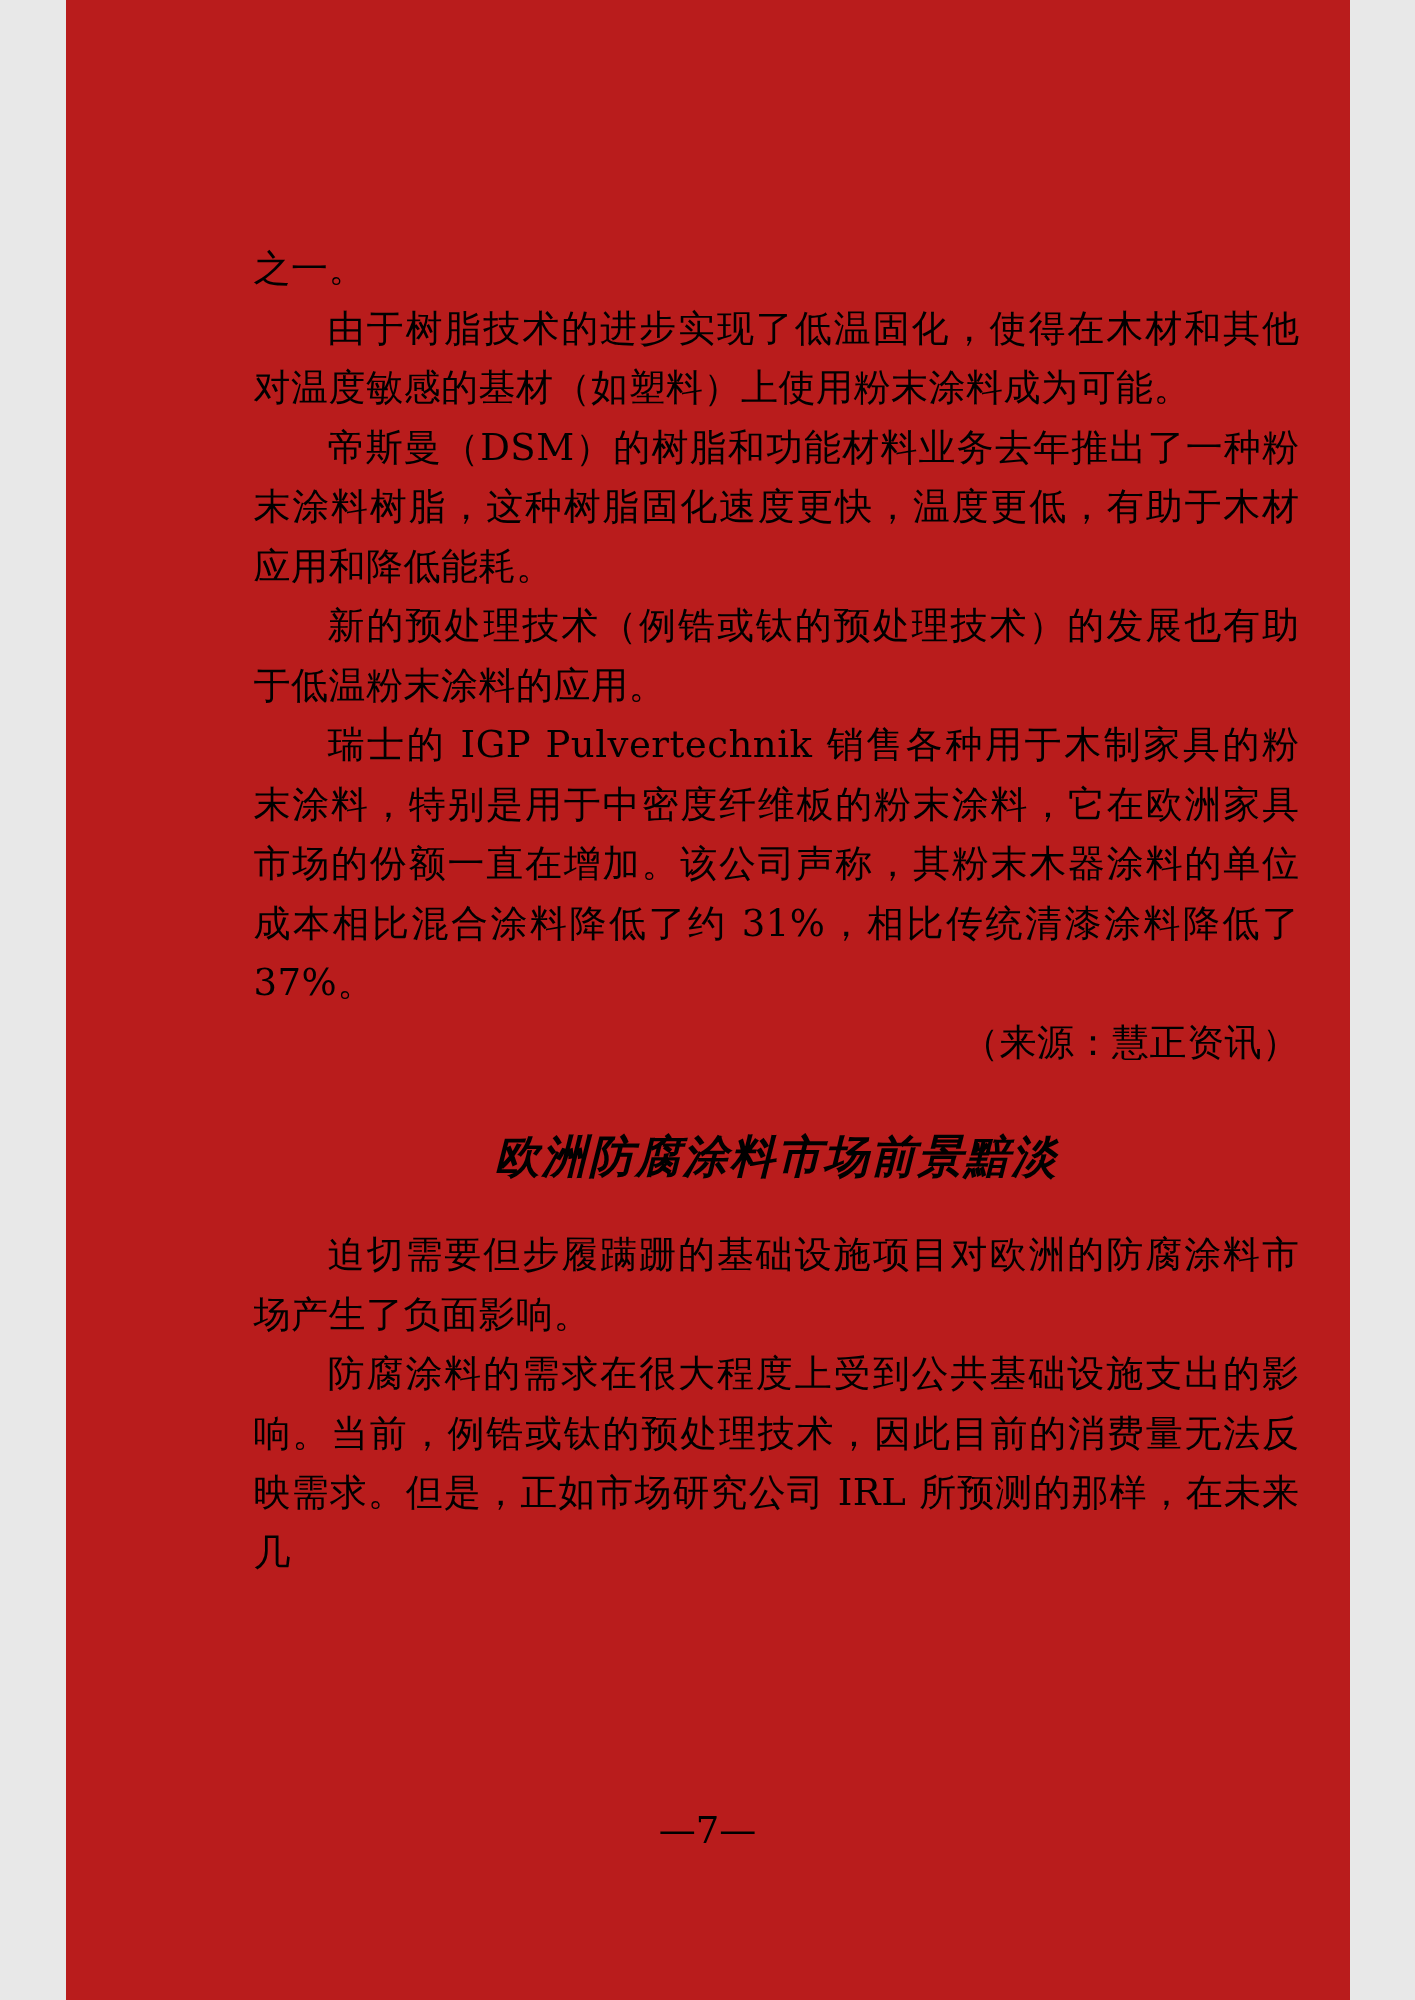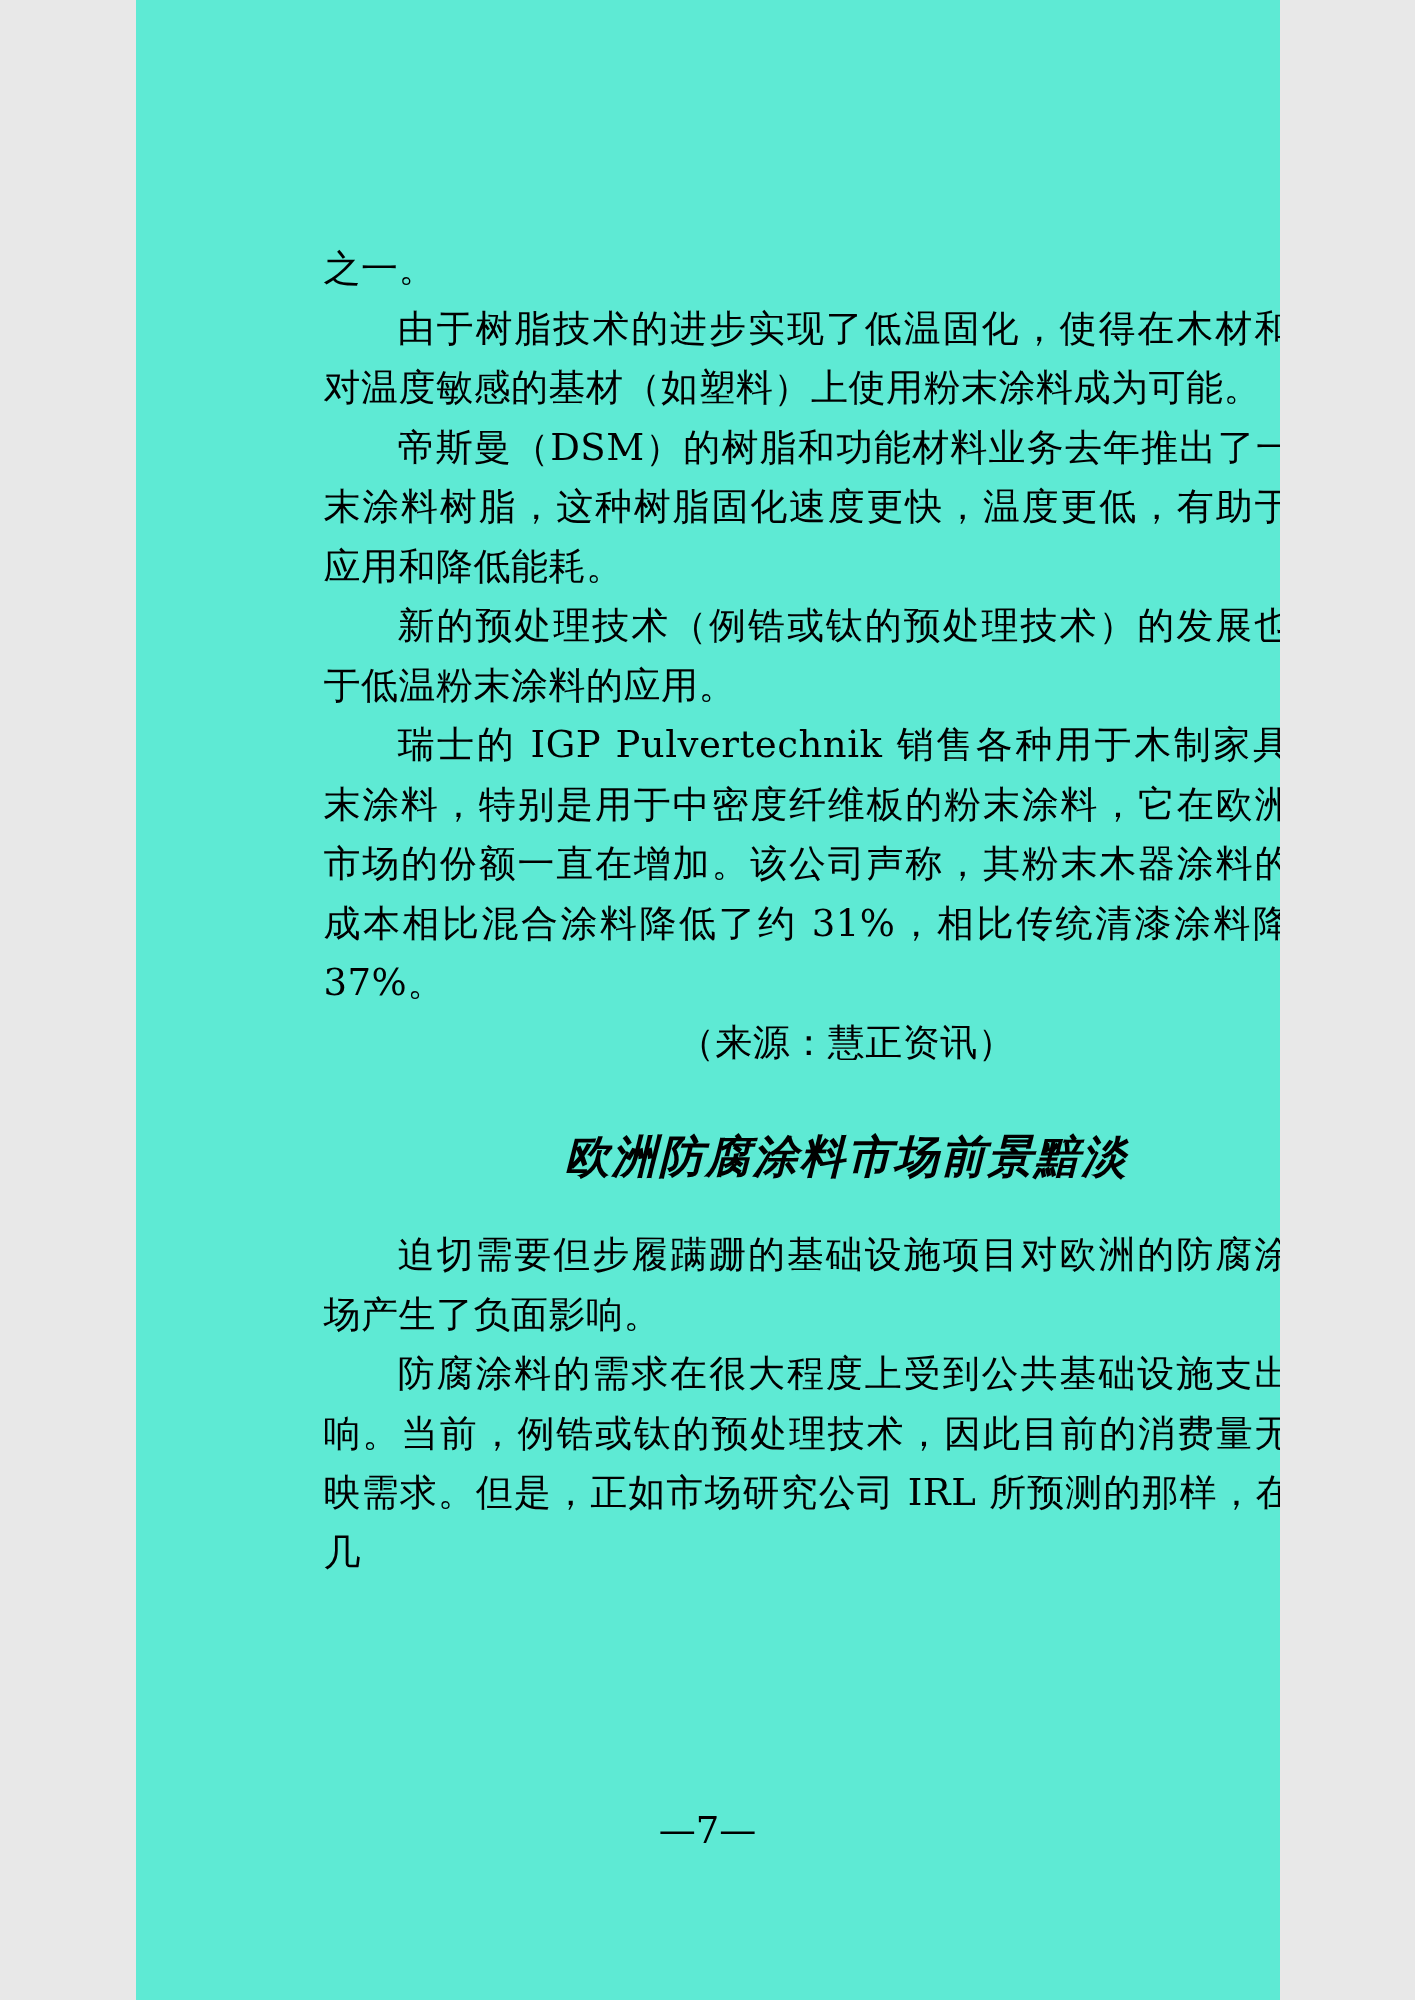--- a/index.html
+++ b/index.html
@@ -2,24 +2,24 @@
 <html><head>
   <meta charset="utf-8">
   <style>
     html, body {
       margin: 0;
       padding: 0;
       background: #e8e8e8;
     }
     .page {
       position: relative;
-      width: 1144px;
+      width: 1284px;
       height: 2000px;
       margin: 0 auto;
-      background: #5eead4;
+      background: #b91c1c;
       color: #000000;
       font-family: "DejaVu Serif", "Liberation Serif", serif;
       overflow: hidden;
     }
     .content {
       position: absolute;
       left: 188px;
       top: 239px;
       width: 1046px;
       font-size: 37px;
@@ -29,21 +29,21 @@
     }
     .para {
       margin: 0;
       text-indent: 2em;
     }
     .para.no-indent {
       text-indent: 0;
     }
     .para.source {
       text-indent: 0;
-      text-align: center;
+      text-align: right;
     }
     .article-title {
       margin: 50px 0 33px 0;
       font-size: 45px;
       line-height: 70px;
       font-weight: bold;
       font-style: italic;
       text-align: center;
       text-indent: 0;
       letter-spacing: 2px;

